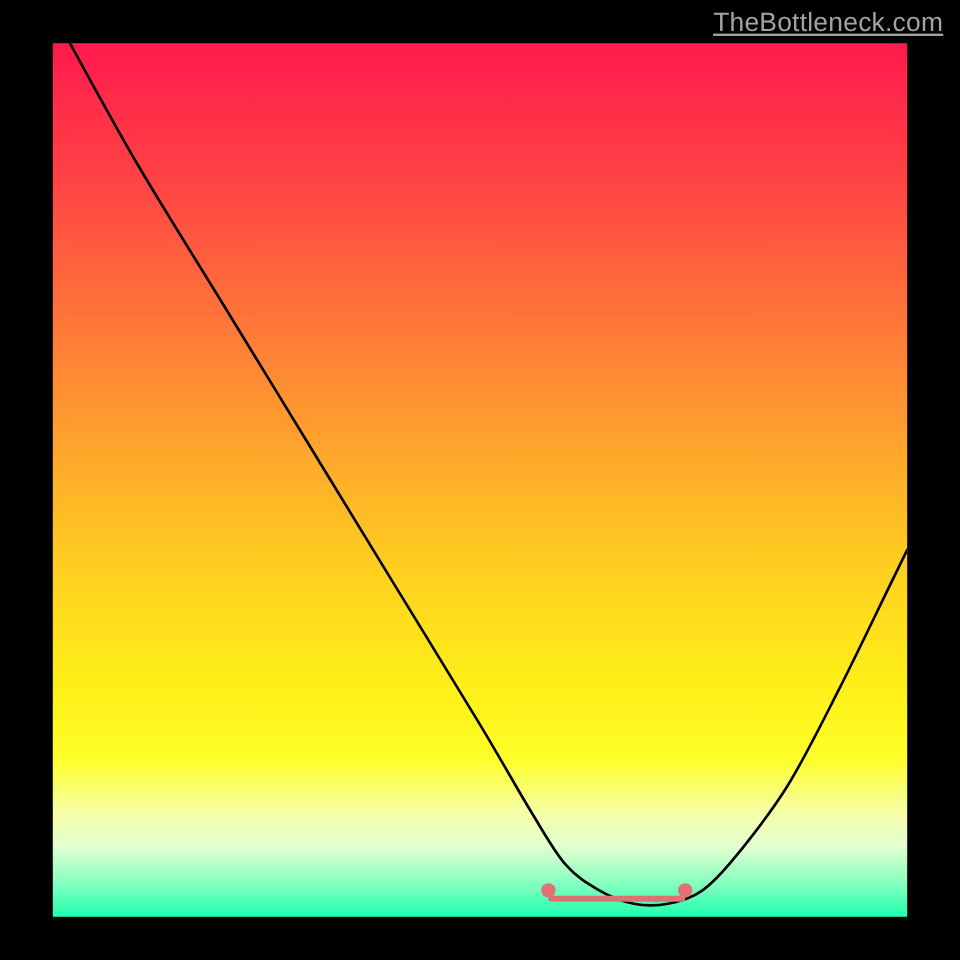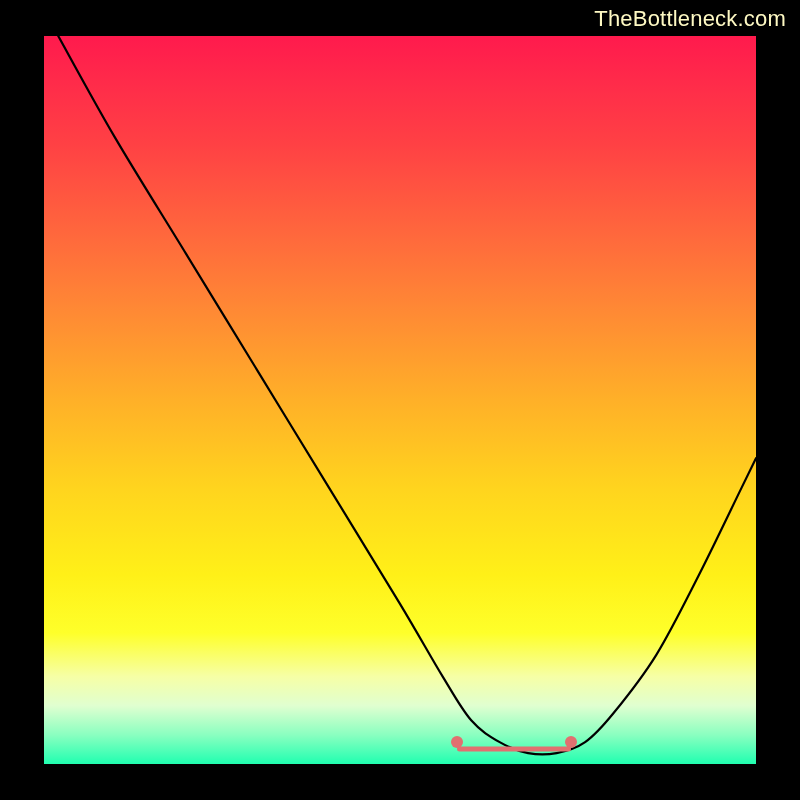--- a/index.html
+++ b/index.html
@@ -8,25 +8,26 @@
     height: 800px;
     background: #000;
     position: relative;
     font-family: Arial, sans-serif;
     overflow: hidden;
   }
   .watermark {
     position: absolute;
     top: 6px;
     right: 14px;
-    color: #fef9c3;
+    color: #a3a3a3;
     font-size: 22px;
     font-weight: 500;
     z-index: 10;
     letter-spacing: 0.2px;
+    text-decoration: underline;
   }
   .plot-area {
     position: absolute;
     left: 44px;
     top: 36px;
     width: 712px;
     height: 728px;
   }
   .gradient-bg {
     position: absolute;

